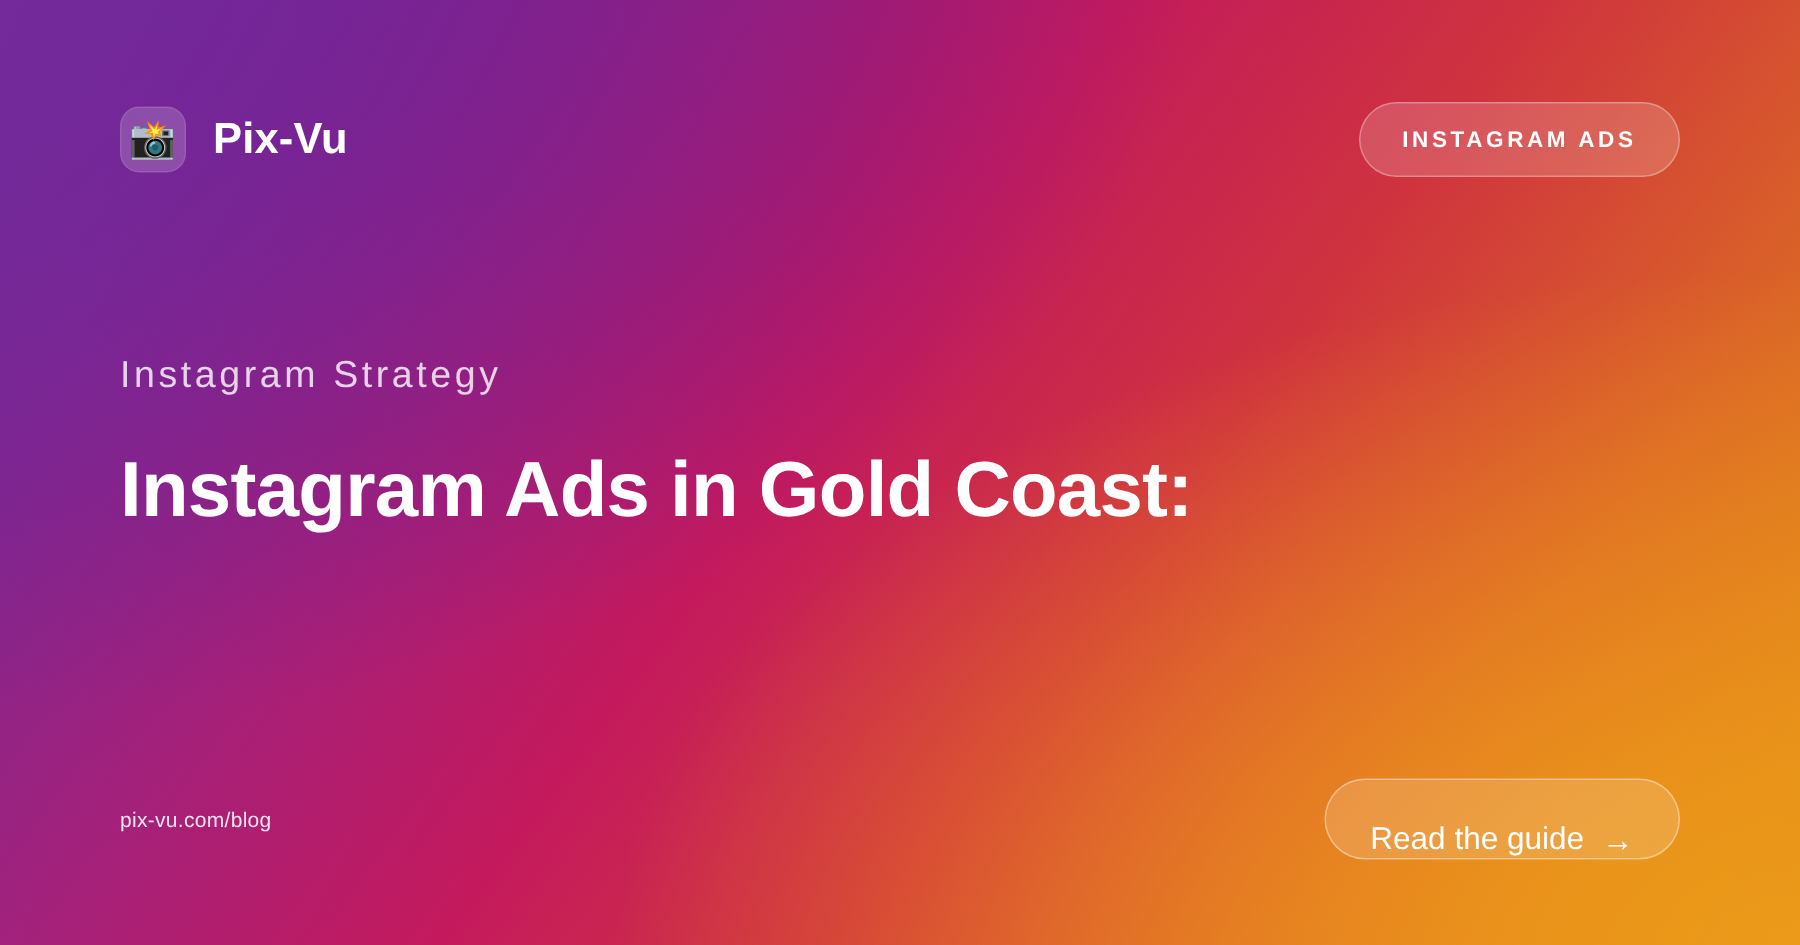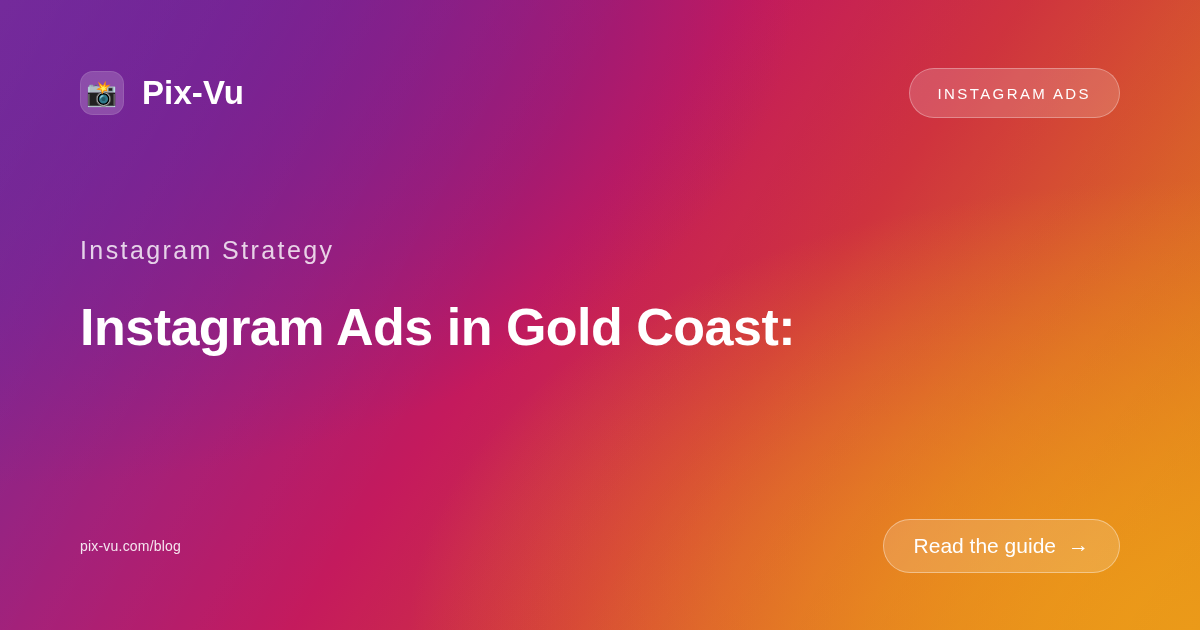--- a/index.html
+++ b/index.html
@@ -71,38 +71,38 @@
     background: rgba(255,255,255,0.18);
     display: flex;
     align-items: center;
     justify-content: center;
     font-size: 25px;
     line-height: 1;
     box-shadow: inset 0 0 0 1px rgba(255,255,255,0.10);
   }
   .brand-name {
     color: #ffffff;
-    font-size: 33px;
+    font-size: 29px;
     font-weight: bold;
     letter-spacing: 0.1px;
     white-space: nowrap;
   }
 
   .badge {
     display: inline-flex;
     align-items: center;
     justify-content: center;
     height: 44px;
     padding: 2px 28px;
     border-radius: 999px;
     background: rgba(255,255,255,0.17);
     border: 1px solid rgba(255,255,255,0.30);
     color: #ffffff;
     font-size: 15px;
-    font-weight: normal;
+    font-weight: bold;
     letter-spacing: 2.4px;
     white-space: nowrap;
   }
 
   
   .middle {
     margin-top: -6px;
     margin-bottom: 8px;
   }
   .eyebrow {
@@ -133,21 +133,21 @@
     height: 56px;
   }
   .url {
     color: rgba(255,255,255,0.88);
     font-size: 14px;
     font-weight: normal;
     letter-spacing: 0.2px;
   }
   .cta {
     display: inline-flex;
-    align-items: center;
+    align-items: flex-end;
     gap: 12px;
     height: 52px;
     padding: 0 30px;
     border-radius: 999px;
     background: rgba(255,255,255,0.16);
     border: 1px solid rgba(255,255,255,0.38);
     color: #ffffff;
     font-size: 21px;
     font-weight: normal;
     white-space: nowrap;

